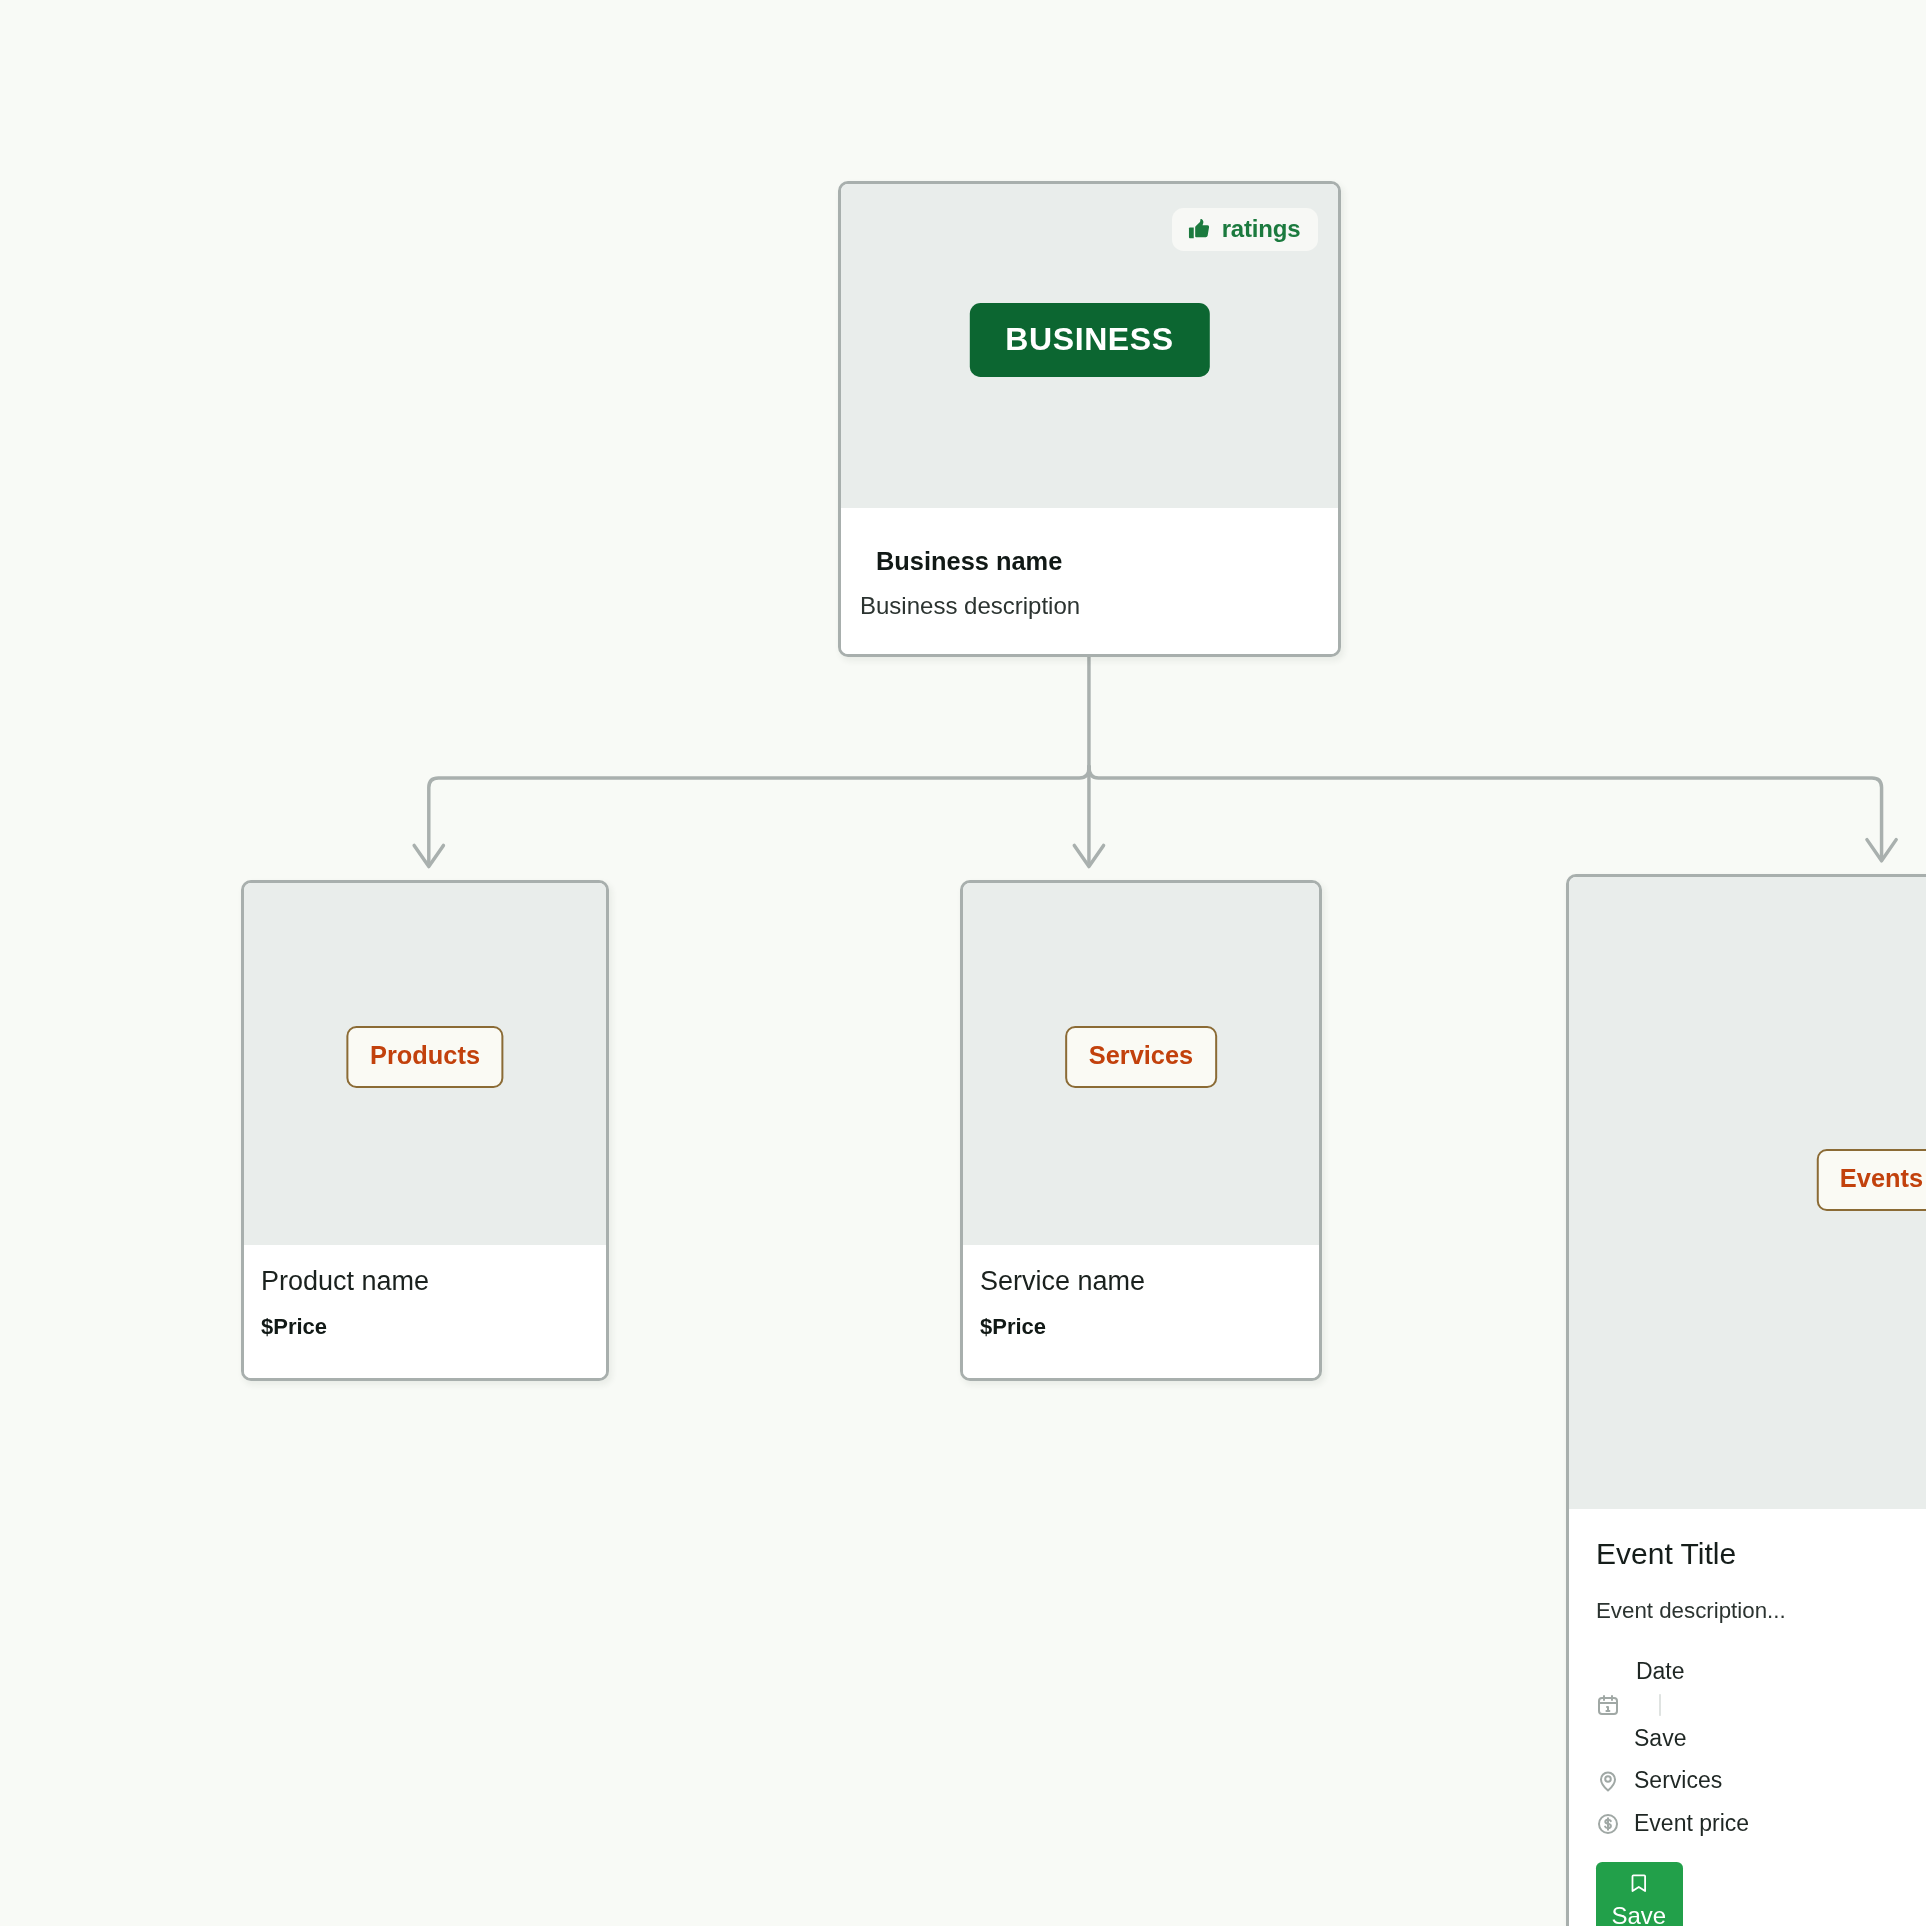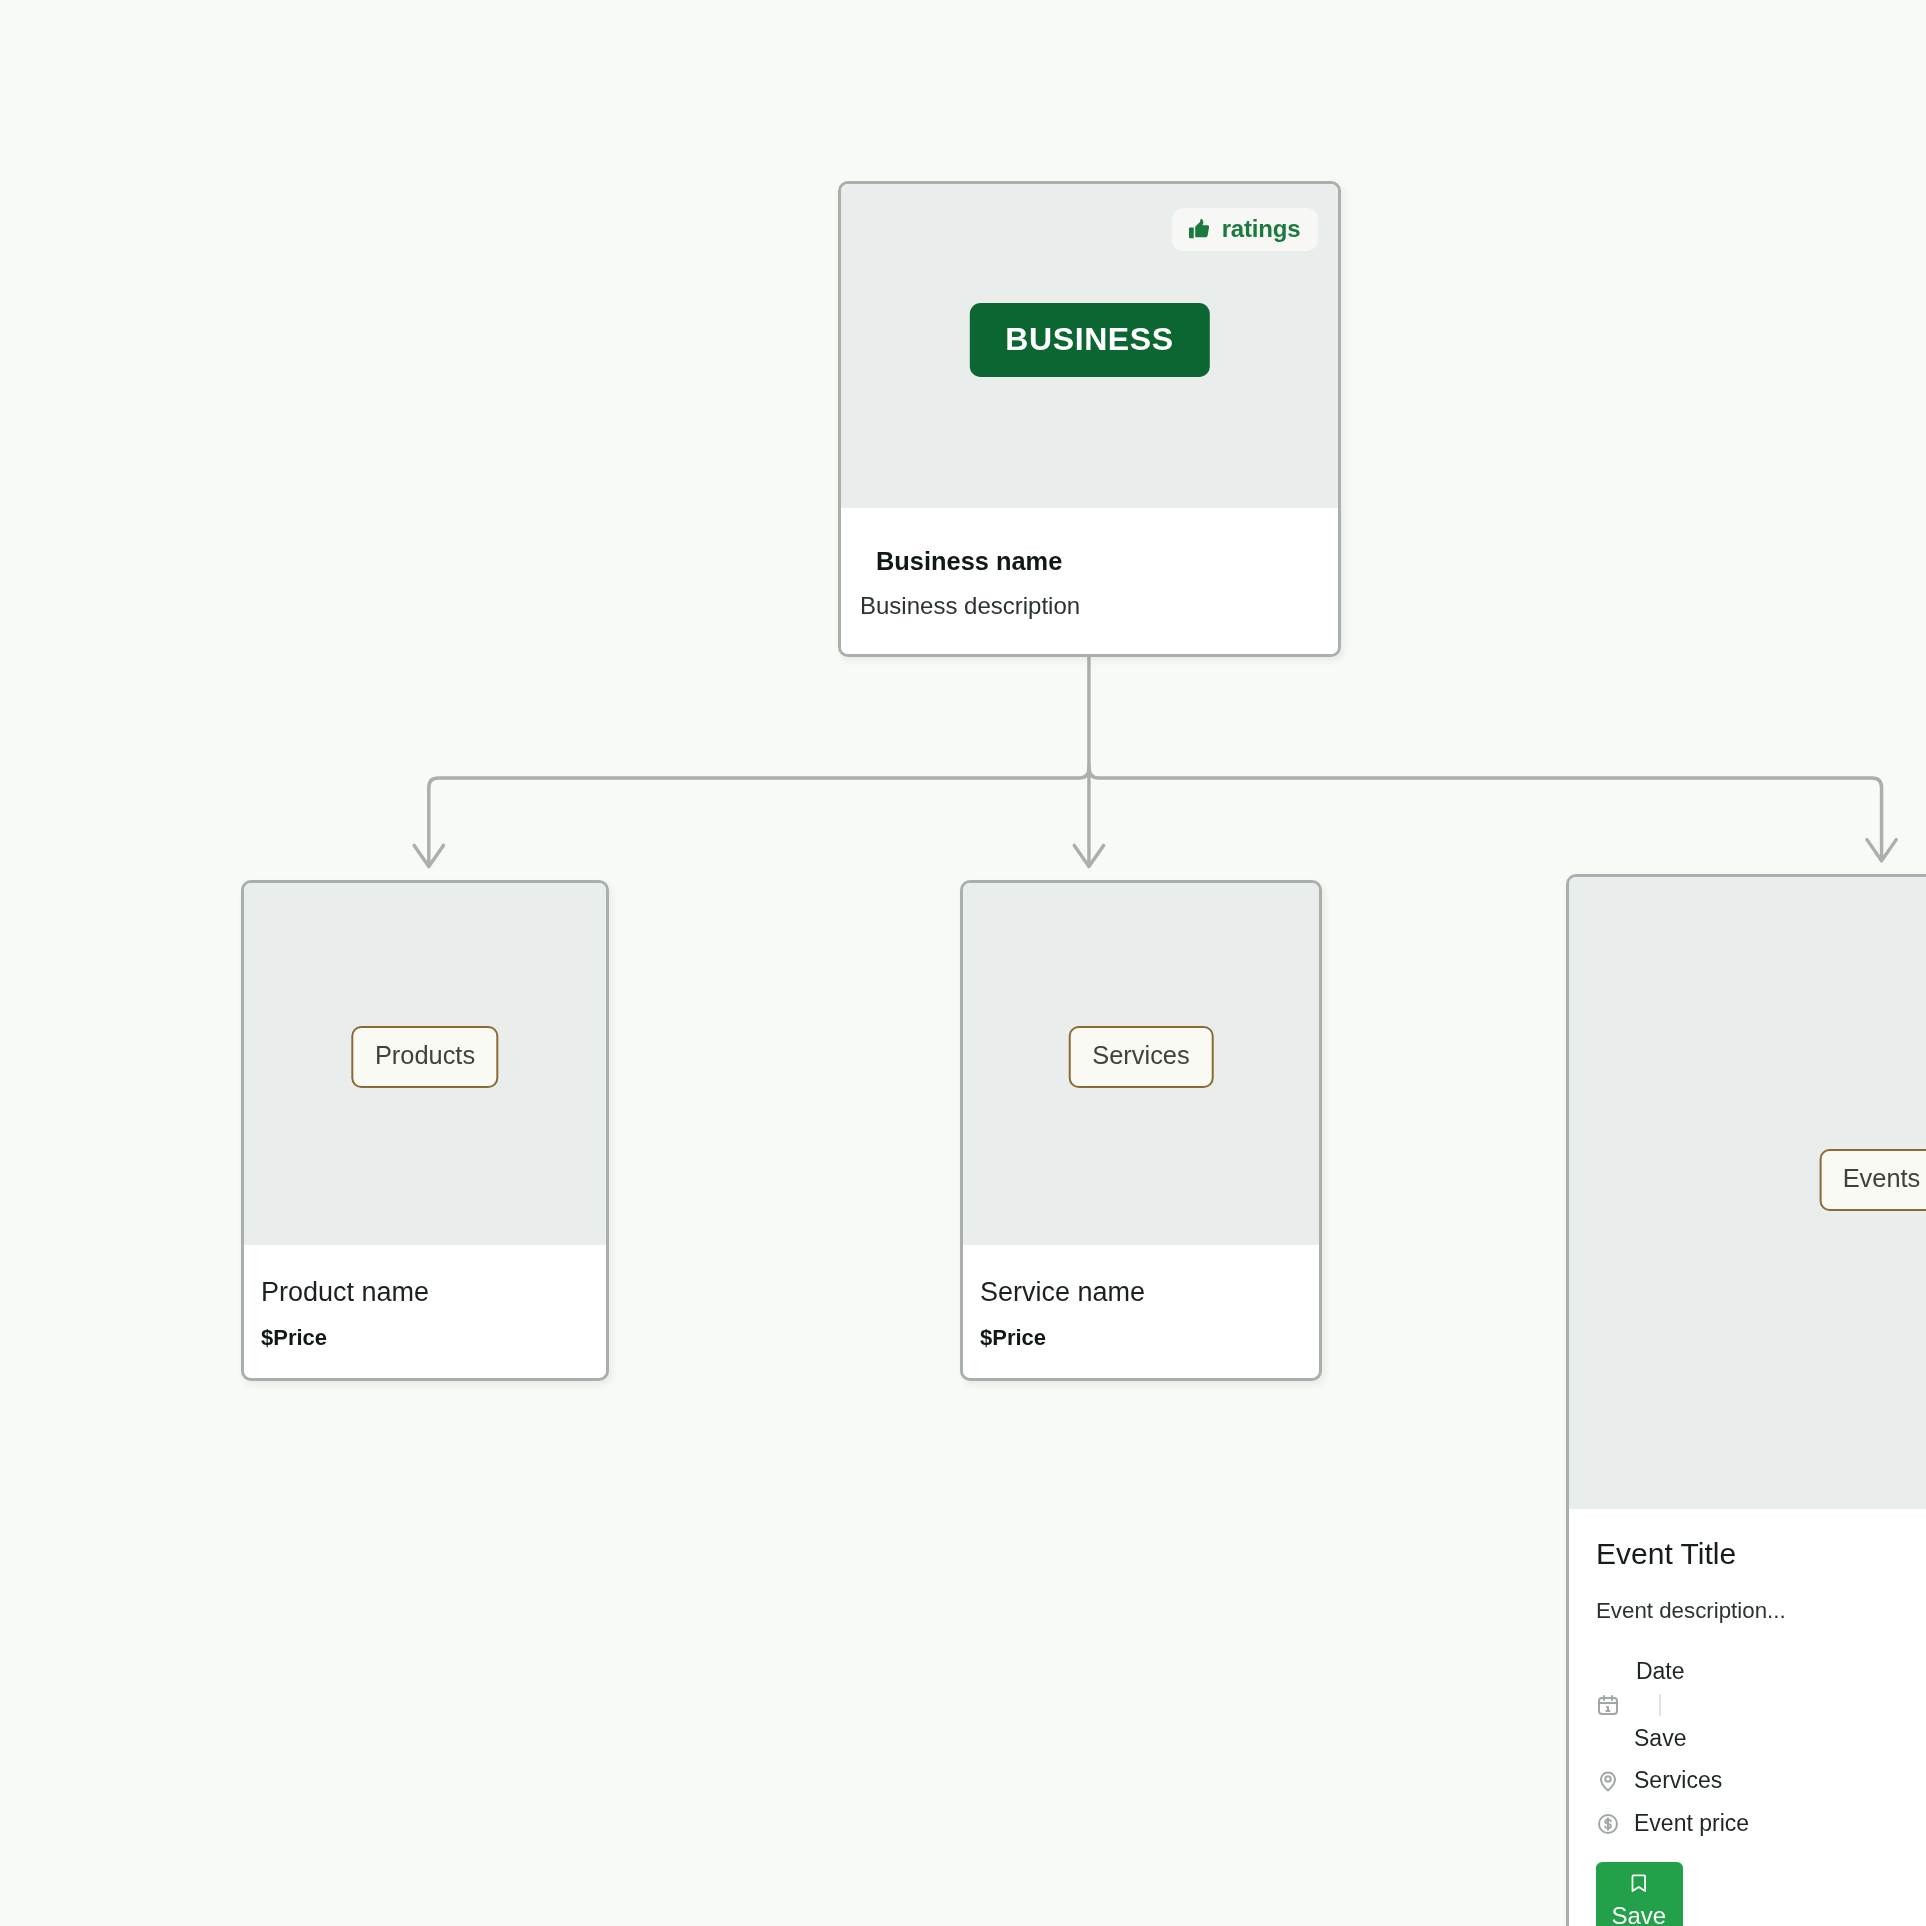--- a/index.html
+++ b/index.html
@@ -118,32 +118,32 @@
   }
   #services-card {
     left: 960px;
     top: 880px;
     width: 362px;
     height: 501px;
   }
   #products-card .card-head,
   #services-card .card-head { height: 362px; }
   #products-card .card-body,
-  #services-card .card-body { height: 133px; padding: 33px 17px 0 17px; border-radius: 32px; }
+  #services-card .card-body { height: 133px; padding: 22px 17px 0 17px; }
 
   .cat-badge {
     position: absolute;
     left: 50%;
     transform: translateX(-50%);
     background: #fafaf4;
     border: 2.3px solid #8b6b35;
     border-radius: 10px;
-    color: #404040;
+    color: #c2410c;
     font-size: 25.4px;
-    font-weight: 400;
+    font-weight: 700;
     line-height: 1;
     padding: 15.4px 21.6px 17px 21.6px;
     white-space: nowrap;
     font-family: "Liberation Sans", sans-serif;
   }
   #products-card .cat-badge { top: 143px; }
   #services-card .cat-badge { top: 143px; }
 
   .item-name {
     font-size: 27px;

